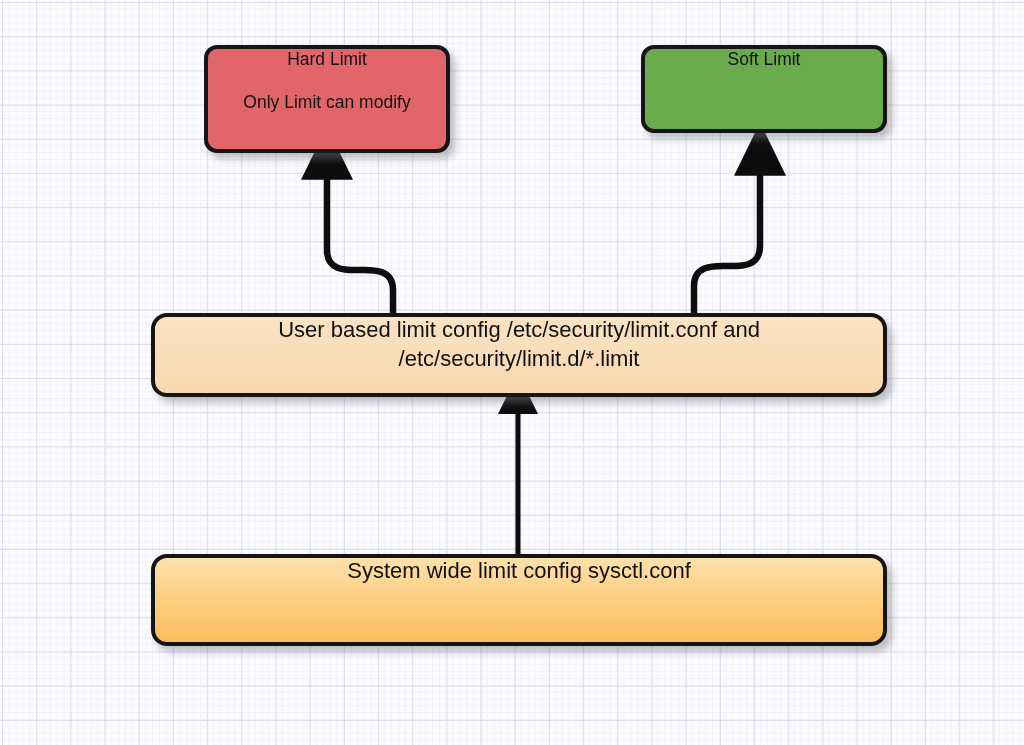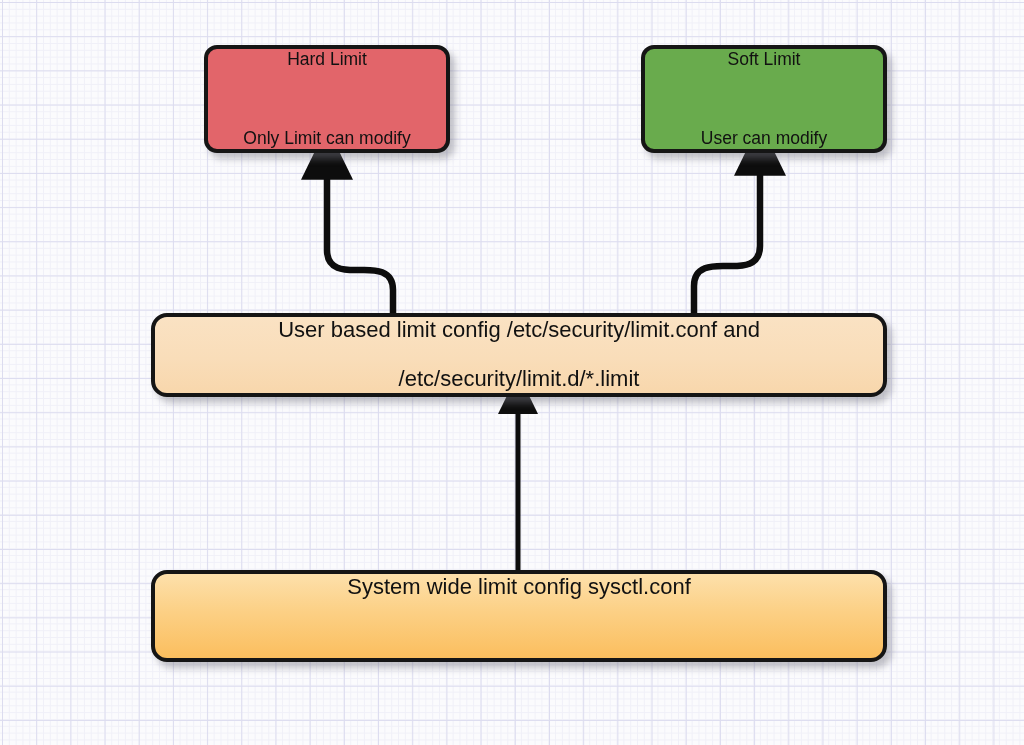--- a/index.html
+++ b/index.html
@@ -40,21 +40,21 @@
 
   
   .node {
     position: absolute;
     box-sizing: border-box;
     border: 4px solid #151515;
     border-radius: 14px;
     display: flex;
     flex-direction: column;
     align-items: center;
-    justify-content: space-between;
+    justify-content: flex-start;
     text-align: center;
     color: #111111;
     box-shadow: 5px 6px 7px rgba(120,120,130,0.45);
     user-select: none;
   }
 
   .node .line {
     display: block;
     width: 100%;
     line-height: 1.22;
@@ -69,41 +69,41 @@
     background: #e2656a;
     border-radius: 13px;
     gap: 22px;
   }
   #node-hard-limit .line { font-size: 17.5px; }
 
   #node-soft-limit {
     left: 641px;
     top: 45px;
     width: 246px;
-    height: 108px;
+    height: 88px;
     background: #69ab4d;
     border-radius: 13px;
     gap: 22px;
   }
   #node-soft-limit .line { font-size: 17.5px; }
 
   #node-user-limit-config {
     left: 151px;
     top: 313px;
     width: 736px;
     height: 84px;
     background: linear-gradient(to bottom, #fae2c3 0%, #f9ddb9 55%, #f8d7ac 100%);
     border-radius: 16px;
     gap: 2px;
   }
   #node-user-limit-config .line { font-size: 22px; }
 
   #node-system-limit-config {
     left: 151px;
-    top: 570px;
+    top: 554px;
     width: 736px;
     height: 92px;
     background: linear-gradient(to bottom, #fde0ab 0%, #fcd085 45%, #fbbe5e 100%);
     border-radius: 16px;
   }
   #node-system-limit-config .line { font-size: 22px; }
 </style>
 </head>
 <body>
 
@@ -123,21 +123,20 @@
     <path d="M 694,396 L 694,286 C 694,264 716,266 727,266 C 739,266 760,268 760,246 L 760,168" fill="none" stroke="#0d0d0d" stroke-width="6.5" stroke-linecap="butt" stroke-linejoin="round" marker-end="url(#arrowhead)"></path>
   </svg>
 
   <div class="node" id="node-hard-limit">
     <span class="line">Hard Limit</span>
     <span class="line">Only Limit can modify</span>
   </div>
 
   <div class="node" id="node-soft-limit">
     <span class="line">Soft Limit</span>
-    <span class="line">User can modify</span>
   </div>
 
   <div class="node" id="node-user-limit-config">
     <span class="line">User based limit config /etc/security/limit.conf and</span>
     <span class="line">/etc/security/limit.d/*.limit</span>
   </div>
 
   <div class="node" id="node-system-limit-config">
     <span class="line">System wide limit config sysctl.conf</span>
   </div>

